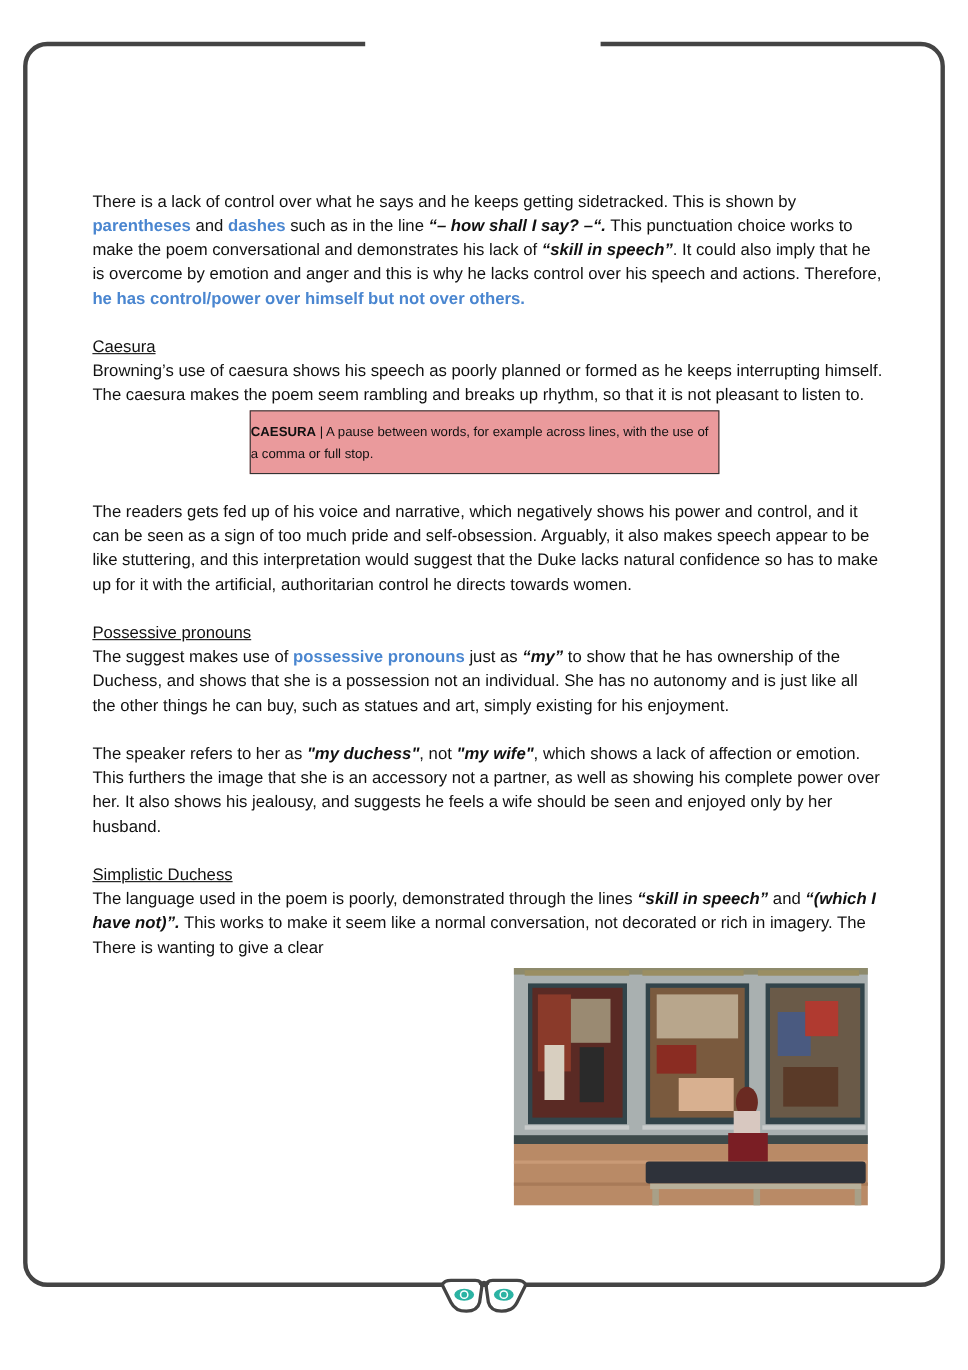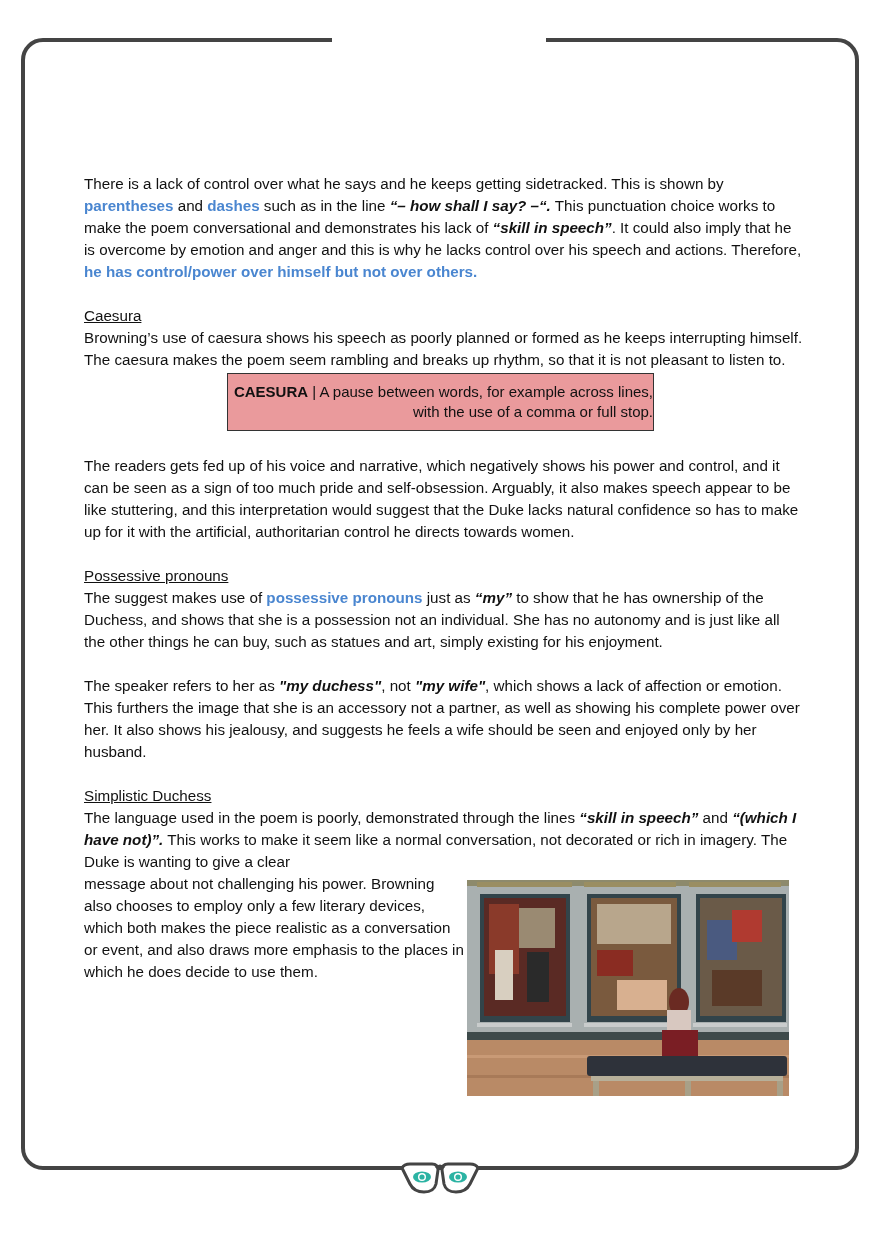--- a/index.html
+++ b/index.html
@@ -15,22 +15,22 @@
 
   .content { position: absolute; left: 84px; top: 128px; width: 720px;
              font-size: 15.2px; line-height: 22px; margin-top: 45px; }
   .content p { margin: 0; }
   .blue { color: #4a86d0; font-weight: bold; }
   .bi { font-weight: bold; font-style: italic; }
   .heading { text-decoration: underline; }
   .gap { height: 22px; }
 
   .defbox { margin: 2px 0 0 143px; width: 427px; height: 58px; box-sizing: border-box;
-            background: #ea9a9c; border: 1.5px solid #333; text-align: right;
-            font-size: 15px; line-height: 20px; padding-top: 8px; }
+            background: #ea9a9c; border: 1.5px solid #333; text-align: left;
+            font-size: 12px; line-height: 20px; padding-top: 8px; }
   .defbox b { font-weight: bold; }
 
   .photo { position: absolute; left: 467px; top: 880px; width: 322px; height: 216px; overflow: hidden; }
   .wrap-text { width: 380px; }
 </style>
 </head>
 <body>
 
 <div class="frame"></div>
 <div class="frame-gap"></div>
@@ -77,23 +77,22 @@
   <div class="gap"></div>
 
   <p>
     <span>The speaker refers to her as </span><span class="bi">"my duchess"</span><span>, not </span><span class="bi">"my wife"</span><span>, which shows a lack of affection or emotion. This furthers the image that she is an accessory not a partner, as well as showing his complete power over her. It also shows his jealousy, and suggests he feels a wife should be seen and enjoyed only by her husband.</span>
   </p>
 
   <div class="gap"></div>
 
   <p class="heading">Simplistic Duchess</p>
   <p>
-    <span>The language used in the poem is poorly, demonstrated through the lines </span><span class="bi">“skill in speech”</span><span> and </span><span class="bi">“(which I have not)”.</span><span> This works to make it seem like a normal conversation, not decorated or rich in imagery. The Duke is wanting to give a clear</span>
+    <span>The language used in the poem is poorly, demonstrated through the lines </span><span class="bi">“skill in speech”</span><span> and </span><span class="bi">“(which I have not)”.</span><span> This works to make it seem like a normal conversation, not decorated or rich in imagery. The There is wanting to give a clear</span>
   </p>
-  <p class="wrap-text">message about not challenging his power. Browning also chooses to employ only a few literary devices, which both makes the piece realistic as a conversation or event, and also draws more emphasis to the places in which he does decide to use them.</p>
 </div>
 
 <svg class="photo" viewBox="0 0 322 216" preserveAspectRatio="none">
   <rect x="0" y="0" width="322" height="216" fill="#fff"></rect>
   <rect x="0" y="0" width="322" height="160" fill="#a9b0b0"></rect>
   <rect x="0" y="0" width="322" height="6" fill="#8d8a6c"></rect>
   <rect x="10" y="2" width="95" height="5" fill="#9a8e62"></rect>
   <rect x="117" y="2" width="92" height="5" fill="#9a8e62"></rect>
   <rect x="222" y="2" width="92" height="5" fill="#9a8e62"></rect>
   <rect x="0" y="152" width="322" height="8" fill="#3e4a4a"></rect>

